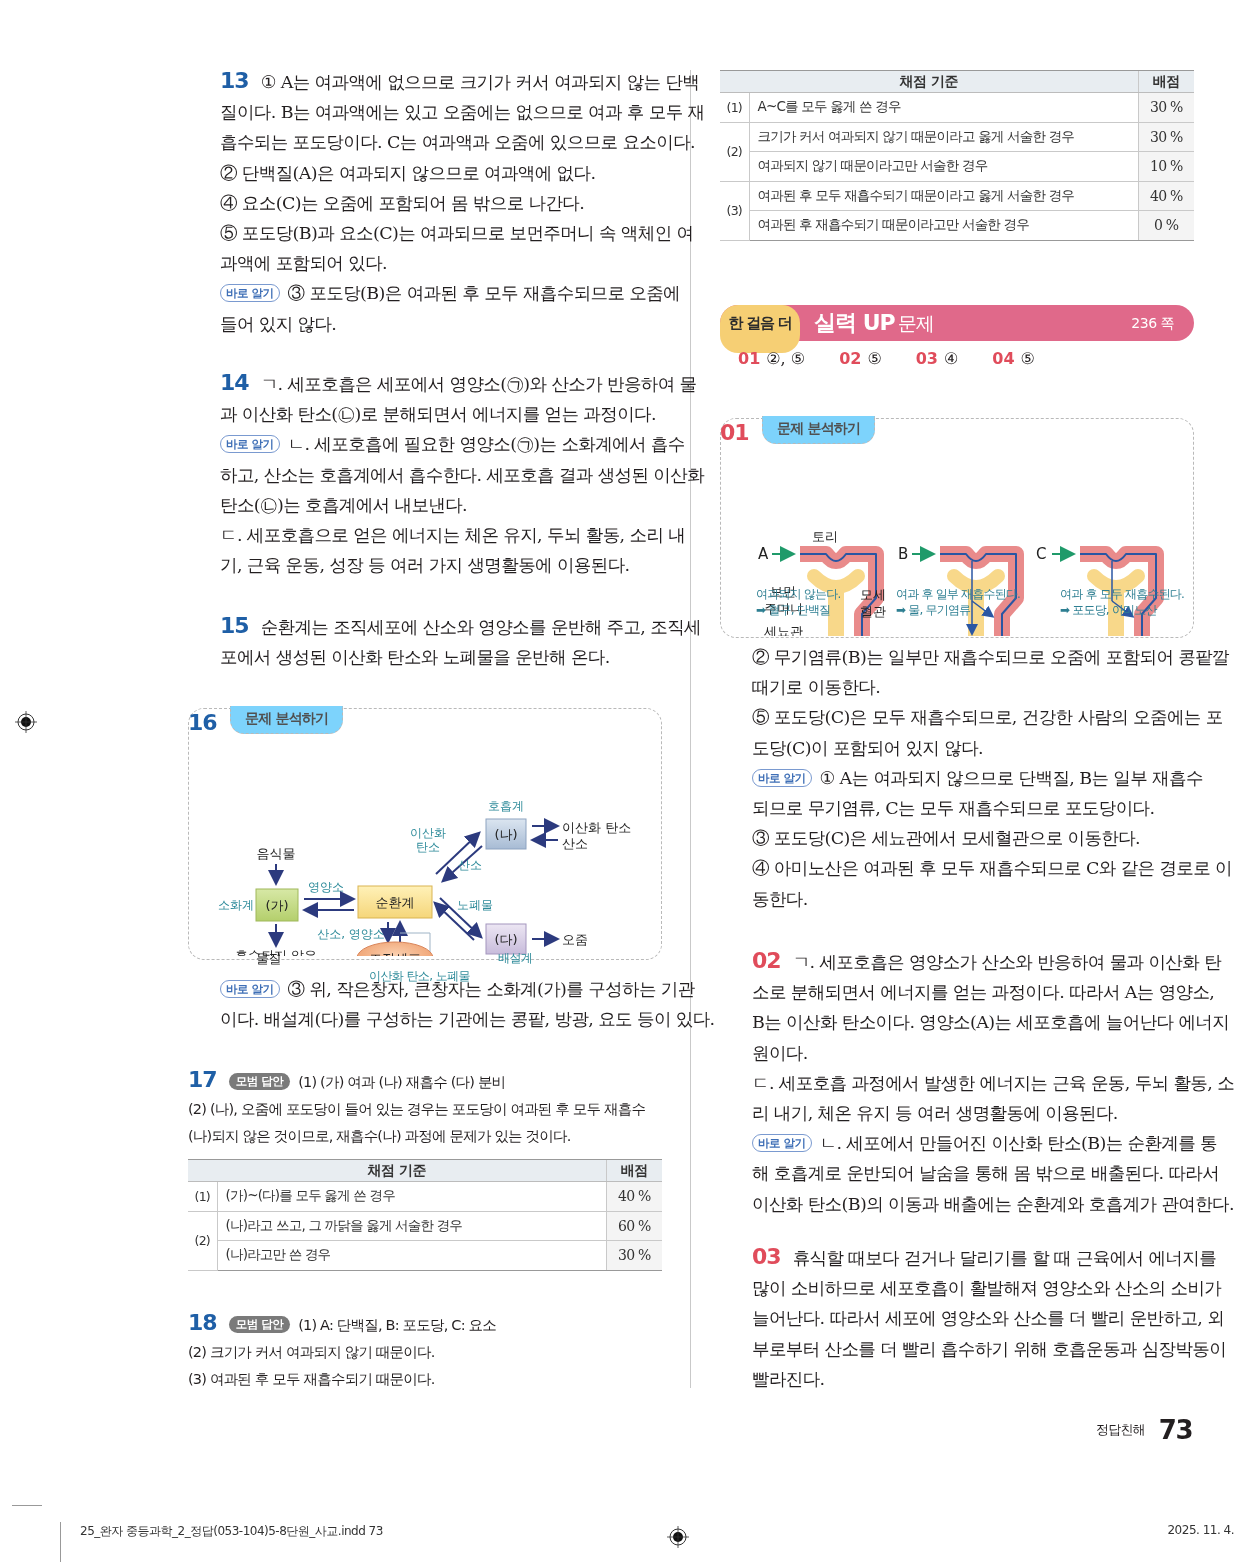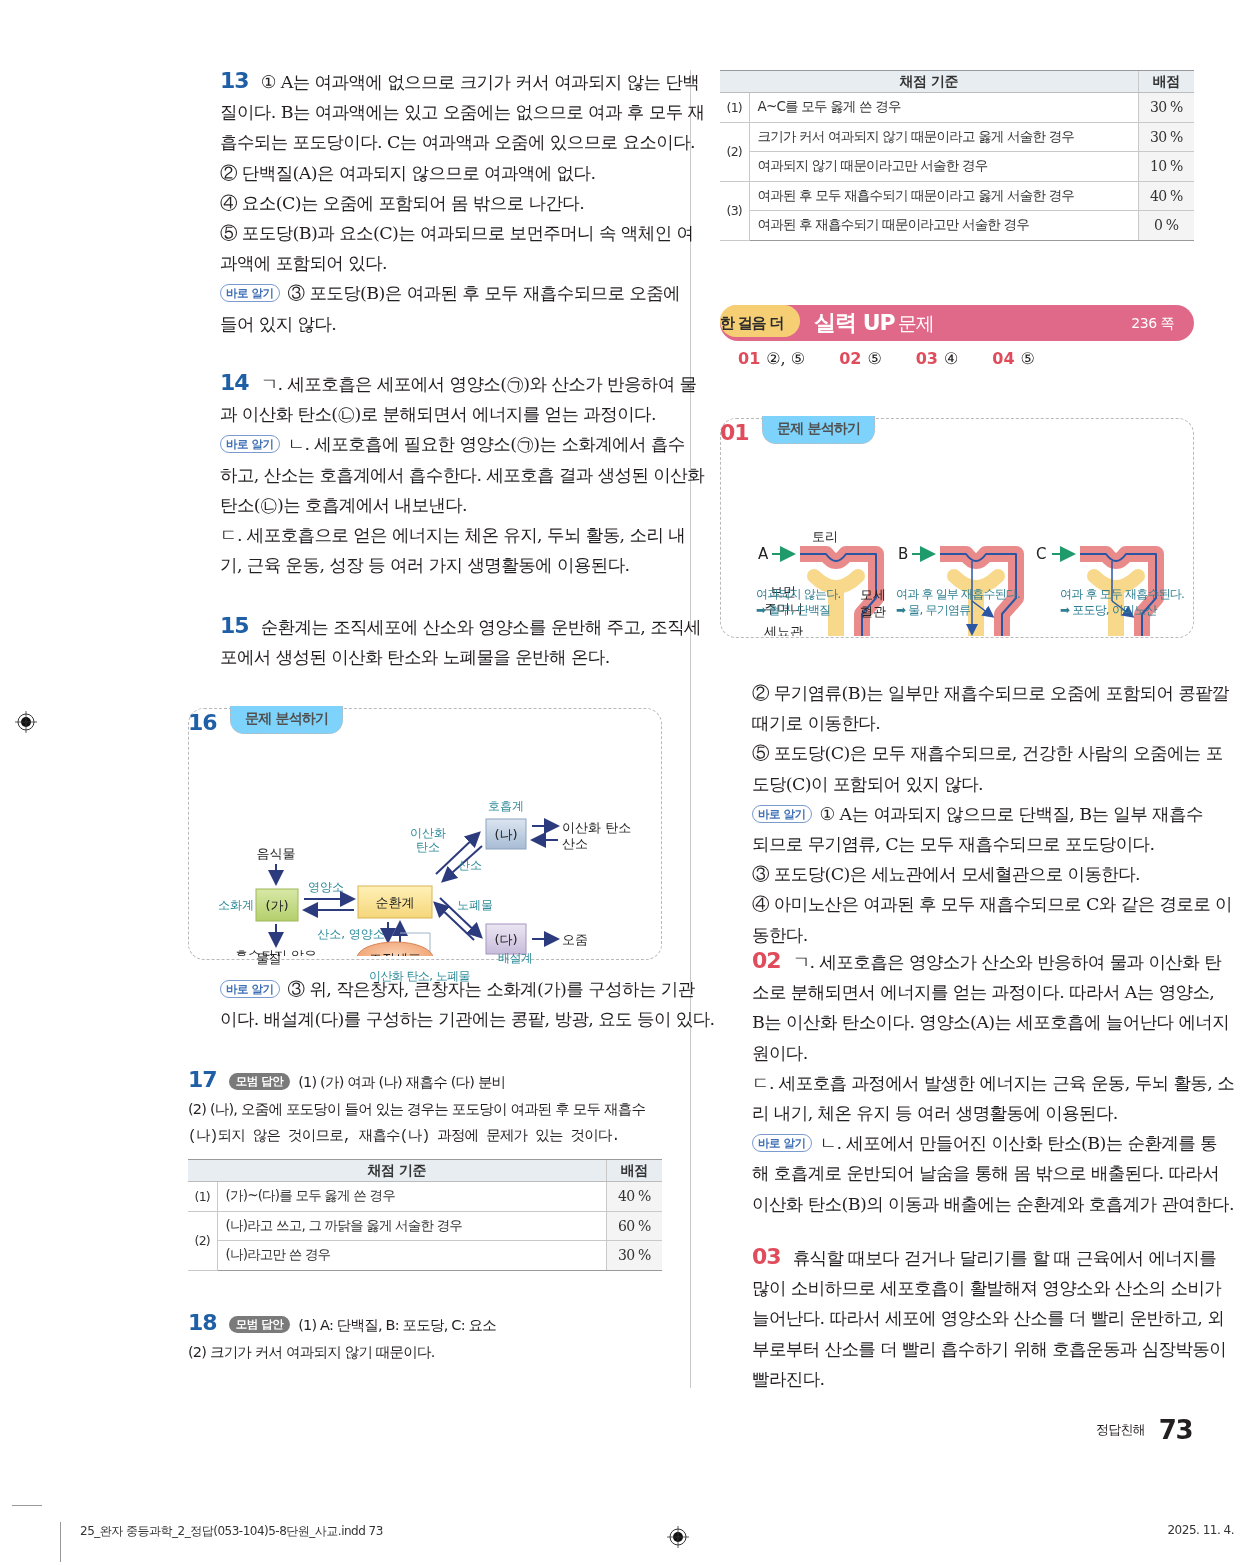--- a/index.html
+++ b/index.html
@@ -31,21 +31,21 @@
   table.score th.pt { border-left: 1px solid #c9c9c9; width: 56px; }
   table.score td { height: 29.5px; border-bottom: 1px solid #c9c9c9; font-family: "DejaVu Sans", sans-serif; letter-spacing: -0.8px; color: #333; }
   table.score td.no { width: 29px; text-align: center; font-size: 12.5px; border-right: 1px solid #c9c9c9; }
   table.score td.crit { padding-left: 8px; }
   table.score td.pt { text-align: center; background: #f4f4f4; border-left: 1px solid #c9c9c9; font-family: "DejaVu Serif", serif; font-size: 14px; }
   table.score tr:last-child td { border-bottom: 1.3px solid #999; }
 
   
   .upbar { position: absolute; left: 0; top: 239px; width: 474px; height: 88px; }
   .upbar-top { position: absolute; left: 0; top: 0; width: 474px; height: 36px; background: #e0698a; border-radius: 18px; }
-  .upbar-pill { position: absolute; left: 0; top: 0; height: 32px; width: 80px; background: #f6cf74; border-radius: 18px; font-family: "DejaVu Sans", sans-serif; font-weight: bold; font-size: 15px; color: #2c2c2c; line-height: 36px; letter-spacing: -1.2px; }
+  .upbar-pill { position: absolute; left: 0; top: 0; height: 48px; width: 80px; background: #f6cf74; border-radius: 18px; font-family: "DejaVu Sans", sans-serif; font-weight: bold; font-size: 15px; color: #2c2c2c; text-align: center; line-height: 36px; letter-spacing: -1.2px; }
   .upbar-title { position: absolute; left: 94px; top: 0; line-height: 36px; font-family: "DejaVu Sans", sans-serif; color: #fff; }
   .upbar-title b { font-size: 22px; letter-spacing: -1px; }
   .upbar-title span { font-size: 19px; font-weight: normal; margin-left: 3px; letter-spacing: -1px; }
   .upbar-page { position: absolute; right: 20px; top: 0; line-height: 36px; font-family: "DejaVu Sans", sans-serif; color: #fff; font-size: 14px; letter-spacing: -0.5px; }
   .upbar-bottom { position: absolute; left: 0; top: 26px; width: 474px; height: 64px; background: #fde9ee; border-radius: 0 0 18px 18px; z-index: -1; }
   .upbar-answers { position: absolute; left: 18px; top: 44px; display: flex; font-size: 16px; }
   .upbar-answers .ans { margin-right: 34px; white-space: nowrap; }
   .upbar-answers .ans-no { font-family: "DejaVu Sans", sans-serif; font-weight: bold; color: #e04c5b; margin-right: 6px; }
 
   
@@ -178,21 +178,21 @@
   </div>
 
   <div class="block para" style="top:908px;">
     <span class="line"><span class="badge-baro">바로 알기</span><span>③ 위, 작은창자, 큰창자는 소화계(가)를 구성하는 기관</span></span>
     <span class="line">이다. 배설계(다)를 구성하는 기관에는 콩팥, 방광, 요도 등이 있다.</span>
   </div>
 
   <div class="block sans" style="top:1000px;">
     <div style="white-space:nowrap;"><span class="qnum">17</span><span class="badge-model">모범 답안</span><span>(1) (가) 여과 (나) 재흡수 (다) 분비</span></div>
     <div style="white-space:nowrap;">(2) (나), 오줌에 포도당이 들어 있는 경우는 포도당이 여과된 후 모두 재흡수</div>
-    <div style="white-space:nowrap;font-family:Liberation Mono, monospace;">(나)되지 않은 것이므로, 재흡수(나) 과정에 문제가 있는 것이다.</div>
+    <div style="white-space:nowrap;">(나)되지 않은 것이므로, 재흡수(나) 과정에 문제가 있는 것이다.</div>
   </div>
   <table class="score block" style="top:1093px;">
     <tbody>
         <tr>
       <th colspan="2">채점 기준</th>
       <th class="pt">배점</th>
     </tr>
     <tr>
       <td class="no">(1)</td>
       <td class="crit">(가)~(다)를 모두 옳게 쓴 경우</td>
@@ -206,20 +206,21 @@
     <tr>
       <td class="crit">(나)라고만 쓴 경우</td>
       <td class="pt">30 %</td>
     </tr>
   </tbody>
     </table>
 
   <div class="block sans" style="top:1243px;">
     <div style="white-space:nowrap;"><span class="qnum">18</span><span class="badge-model">모범 답안</span><span>(1) A: 단백질, B: 포도당, C: 요소</span></div>
     <div style="white-space:nowrap;">(2) 크기가 커서 여과되지 않기 때문이다.</div>
+    <div style="white-space:nowrap;">(3) 여과된 후 모두 재흡수되기 때문이다.</div>
   </div>
 </div>
 
 <div class="col col-right">
 
   <table class="score block" style="top:4px;">
     <tbody>
         <tr>
       <th colspan="2">채점 기준</th>
       <th class="pt">배점</th>
@@ -323,21 +324,21 @@
     <div style="position:absolute; left:176px; top:0;">
         <div>여과 후 일부 재흡수된다.</div>
         <div>➡ 물, 무기염류</div>
       </div>
     <div style="position:absolute; left:340px; top:0;">
         <div>여과 후 모두 재흡수된다.</div>
         <div>➡ 포도당, 아미노산</div>
       </div>
   </div>
 
-  <div class="block para" style="top:612px;">
+  <div class="block para" style="top:576px;">
     <span class="line">② 무기염류(B)는 일부만 재흡수되므로 오줌에 포함되어 콩팥깔</span>
     <span class="line">때기로 이동한다.</span>
     <span class="line">⑤ 포도당(C)은 모두 재흡수되므로, 건강한 사람의 오줌에는 포</span>
     <span class="line">도당(C)이 포함되어 있지 않다.</span>
     <span class="line"><span class="badge-baro">바로 알기</span><span>① A는 여과되지 않으므로 단백질, B는 일부 재흡수</span></span>
     <span class="line">되므로 무기염류, C는 모두 재흡수되므로 포도당이다.</span>
     <span class="line">③ 포도당(C)은 세뇨관에서 모세혈관으로 이동한다.</span>
     <span class="line">④ 아미노산은 여과된 후 모두 재흡수되므로 C와 같은 경로로 이</span>
     <span class="line">동한다.</span>
   </div>

